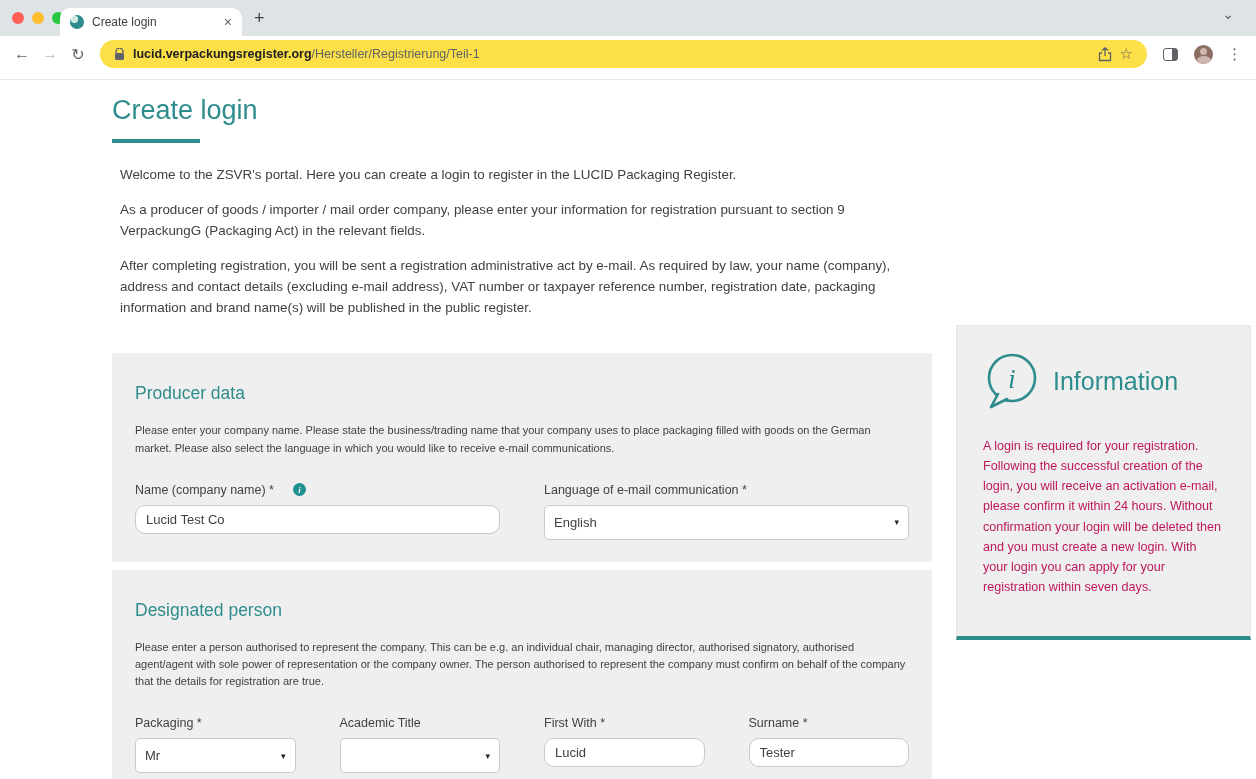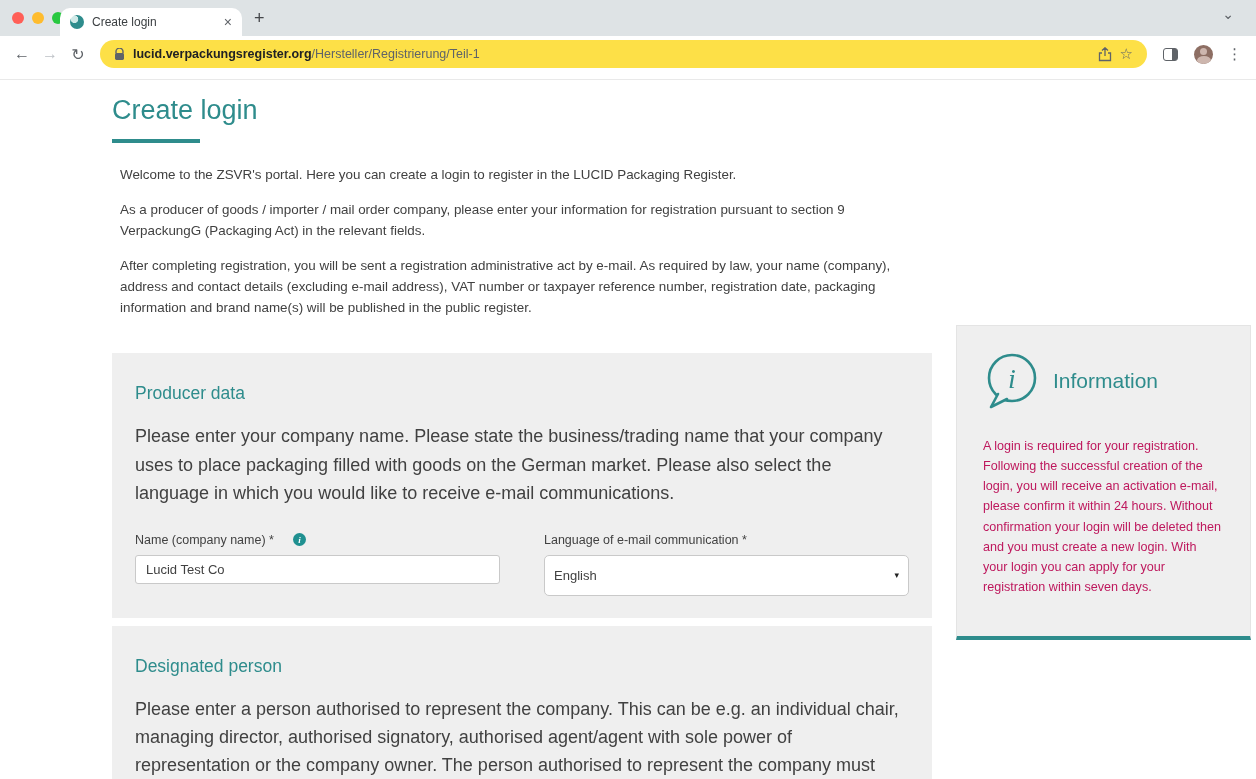--- a/index.html
+++ b/index.html
@@ -50,49 +50,49 @@
   
   .content { display:flex; padding-left:112px; align-items:flex-start; }
   main { width:820px; flex:0 0 auto; }
   .page-title { color:#2e8c8c; font-size:27px; font-weight:400; margin:15px 0 0; }
   .title-rule { width:88px; height:4px; background:#2e8c8c; margin:13px 0 22px; border:none; }
   .intro p { font-size:13.4px; line-height:1.56; margin:0 8px 14px; }
 
   .panel { background:#efefef; padding:28px 23px 22px; margin-top:35px; }
   .panel + .panel { margin-top:8px; }
   .panel h2 { color:#2e8c8c; font-size:17.5px; font-weight:400; margin:2px 0 18px; }
-  .panel .desc { font-size:18px; line-height:1.56; margin:0 0 26px; }
+  .panel .desc { font-size:11px; line-height:1.56; margin:0 0 26px; }
   .fields-row { display:flex; gap:44px; }
   .field { display:block; }
   .field.w2 { width:365px; }
   .field.w1 { width:161px; }
   .field-label { font-size:12.5px; color:#414141; margin-bottom:8px; display:flex; align-items:center; gap:19px; }
   .info-dot {
     width:13px; height:13px; border-radius:50%; background:#1f9090; color:#fff;
     font-size:9px; font-weight:bold; display:inline-flex; align-items:center; justify-content:center;
     font-family:"Liberation Serif", serif; font-style:italic;
   }
   .text-input {
-    width:100%; height:29px; border:1px solid #c9c9c9; border-radius:3px; background:#fff;
+    width:100%; height:29px; border:1px solid #c9c9c9; border-radius:10px; background:#fff;
     font-size:13px; color:#414141; padding:0 10px; font-family:"Liberation Sans", sans-serif;
   }
   .select-box {
-    width:100%; height:41px; border:1px solid #c9c9c9; border-radius:5px; background:#fff;
+    width:100%; height:35px; border:1px solid #c9c9c9; border-radius:5px; background:#fff;
     font-size:13px; color:#414141; padding:0 9px; display:flex; align-items:center; justify-content:space-between;
   }
   .select-arrow { font-size:9px; color:#222; }
 
   
   aside { width:295px; flex:0 0 auto; margin-left:24px; margin-top:245px; }
   .info-box {
     background:#efefef; border:1px solid #e4e4e4; border-bottom:4px solid #2e8c8c;
     padding:20px 26px 26px; min-height:282px;
   }
   .info-head { display:flex; align-items:center; gap:14px; margin:6px 0 26px; }
-  .info-title { color:#2e8c8c; font-size:21px; font-weight:400; }
+  .info-title { color:#2e8c8c; font-size:25px; font-weight:400; }
   .info-body { font-size:12.6px; line-height:1.6; color:#be185d; }
 </style>
 </head>
 <body>
 
 <div class="tab-strip">
   <div class="traffic-lights">
     <span class="tl red"></span>
     <span class="tl yellow"></span>
     <span class="tl green"></span>

